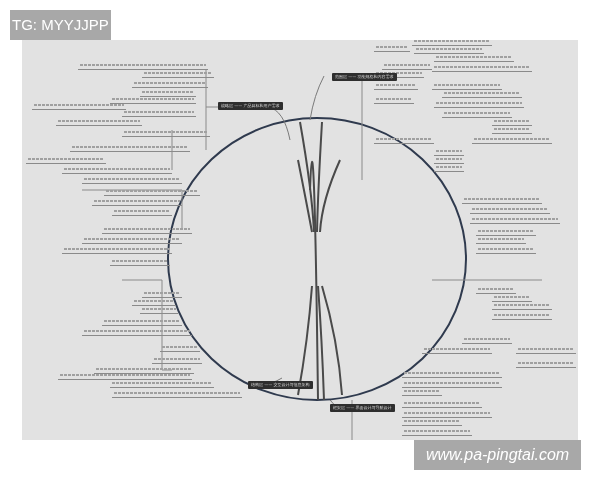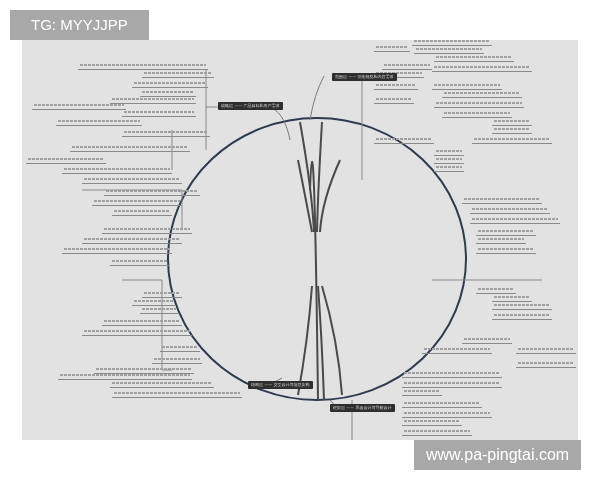--- a/index.html
+++ b/index.html
@@ -1,20 +1,20 @@
 <!DOCTYPE html>
 <html><head>
 <meta charset="utf-8">
 <style>
   html,body{margin:0;padding:0;}
   body{width:600px;height:480px;background:#ffffff;position:relative;overflow:hidden;font-family:"DejaVu Sans",sans-serif;}
   .canvas{position:absolute;left:22px;top:40px;width:556px;height:400px;background:#e2e2e2;overflow:hidden;}
-  .wm{position:absolute;background:#a8a8a8;color:#ffffff;font-family:"Liberation Sans",sans-serif;font-size:15px;line-height:30px;padding:0 21px;white-space:nowrap;z-index:5;}
+  .wm{position:absolute;background:#a8a8a8;color:#ffffff;font-family:"Liberation Sans",sans-serif;font-size:15px;line-height:30px;padding:0 2px;white-space:nowrap;z-index:5;}
   .wm-tl{left:10px;top:10px;height:30px;}
-  .wm-br{left:414px;top:440px;height:30px;font-size:16px;padding:0 12px;}
+  .wm-br{left:414px;top:440px;height:30px;font-size:16px;padding:0 12px;font-style:italic;}
   svg{position:absolute;left:0;top:0;}
   .central{position:absolute;left:222px;top:192px;width:146px;height:54px;background:#b83a2e;border-radius:4px;color:#ffffff;font-size:19px;display:flex;align-items:center;justify-content:center;letter-spacing:1px;box-shadow:0 0 0 1px #d86c60;}
   .branch{position:absolute;background:#2e2e2e;color:#dcdcdc;font-size:4px;line-height:8px;height:8px;padding:0 3px;white-space:nowrap;border-radius:1px;}
   .leaf{position:absolute;height:3px;border-bottom:1px solid #8a8a8a;}
   .leaf i{position:absolute;left:2px;right:2px;top:-2px;height:2px;background:repeating-linear-gradient(90deg,#a0a0a0 0 3px,transparent 3px 4px);}
 </style>
 </head>
 <body>
 
 <div class="wm wm-tl">TG: MYYJJPP</div>

